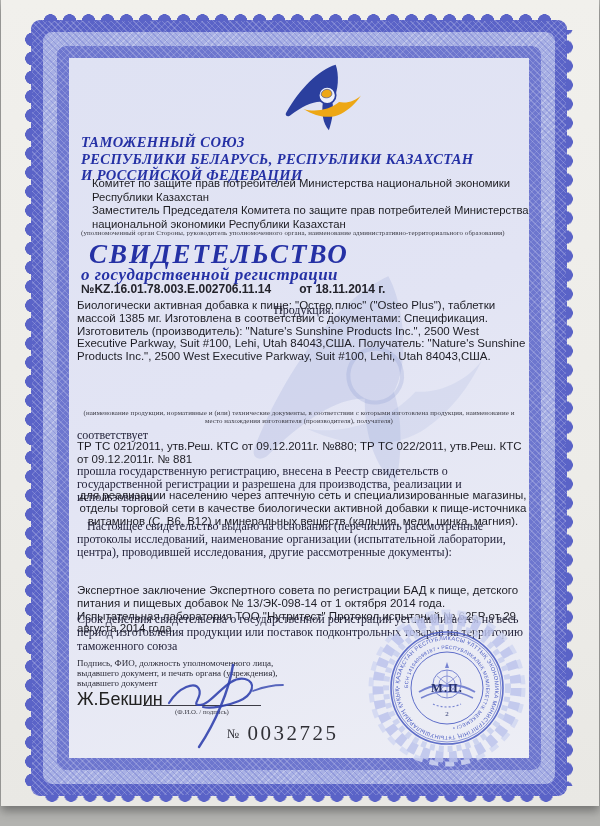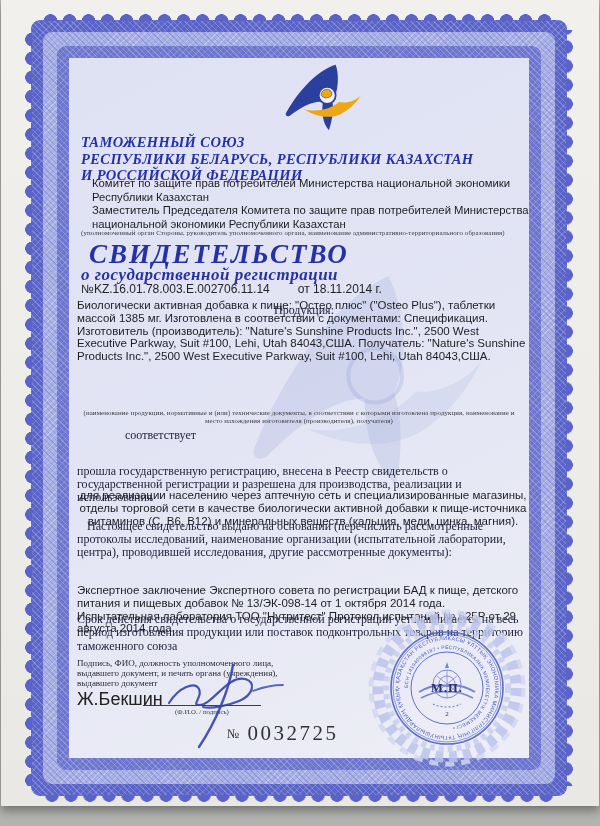--- a/index.html
+++ b/index.html
@@ -56,29 +56,29 @@
   .ctr{text-align:left;left:12px;width:100%;}
   .serif{font-family:"Liberation Serif","DejaVu Serif",serif;}
   .blue-title{color:#2531a5;font-family:"Liberation Serif","DejaVu Serif",serif;font-weight:bold;font-style:italic;}
   .union-title{top:76px;font-size:14.5px;line-height:16.5px;letter-spacing:.4px;}
   .committee{top:119px;font-size:11.3px;line-height:13.5px;color:#1d1d22;padding-left:11px;}
   .committee .w{max-width:470px;margin:0 auto;}
   .fineprint{font-size:6.9px;color:#3a3a44;letter-spacing:.1px;}
   .issuer-note{top:171px;}
   .main-title{top:181px;font-size:27px;letter-spacing:2px;padding-left:8px;}
   .sub-title{top:207px;font-size:17px;letter-spacing:.5px;}
-  .number-row{top:224px;font-size:12px;color:#23232b;}
+  .number-row{top:224px;font-size:12px;color:#23232b;font-weight:bold;}
   .number-row .gap{display:inline-block;width:28px;}
   .body-sans{left:8px;width:452px;font-size:11.5px;line-height:12.8px;color:#1d1d24;}
   .body-serif{left:8px;width:454px;font-size:12px;line-height:12.8px;color:#23233a;
     font-family:"Liberation Serif","DejaVu Serif",serif;}
   .product-label{top:246px;text-align:center;}
   .product-text{top:241px;}
   .product-note{top:351px;left:5px;width:450px;text-align:center;line-height:8px;}
-  .conforms{top:371px;margin-left:48px;}
+  .conforms{top:371px;}
   .regulations{top:382px;}
   .registration{top:407px;}
   .usage{top:431px;text-align:center;}
   .basis{top:462px;text-indent:10px;}
   .expert{top:496px;margin-top:30px;}
   .validity{top:539px;line-height:13.4px;margin-top:16px;}
   .sign-note{top:601px;left:8px;width:240px;font-size:9px;line-height:9.8px;color:#2c2c38;}
   .signer{top:631px;left:8px;font-size:18px;color:#222;}
   .sign-line{top:647px;left:74px;width:118px;border-top:1px solid #3c3c46;height:0;}
   .sign-caption{top:650px;left:74px;width:118px;text-align:center;font-size:6.8px;color:#3a3a44;}
@@ -134,20 +134,21 @@
       <div class="abs ctr blue-title sub-title">о государственной регистрации</div>
 
       <div class="abs ctr number-row">
         <span>№</span><span>KZ.16.01.78.003.Е.002706.11.14</span><span class="gap"></span><span>от 18.11.2014 г.</span>
       </div>
 
       <div class="abs body-serif product-label">Продукция:</div>
       <div class="abs body-sans product-text">Биологически активная добавка к пище: "Остео плюс" ("Osteo Plus"), таблетки массой 1385 мг. Изготовлена в соответствии с документами: Спецификация. Изготовитель (производитель): "Nature's Sunshine Products Inc.", 2500 West Executive Parkway, Suit #100, Lehi, Utah 84043,США.  Получатель: "Nature's Sunshine Products Inc.", 2500 West Executive Parkway, Suit #100, Lehi, Utah 84043,США.</div>
       <div class="abs serif fineprint product-note">(наименование продукции, нормативные и (или) технические документы, в соответствии с которыми изготовлена продукция, наименование и место нахождения изготовителя (производителя), получателя)</div>
       <div class="abs body-serif conforms">соответствует</div>
+      <div class="abs body-sans regulations">ТР ТС 021/2011, утв.Реш. КТС от 09.12.2011г. №880; ТР ТС 022/2011, утв.Реш. КТС от 09.12.2011г. № 881</div>
       <div class="abs body-serif registration">прошла государственную регистрацию, внесена в Реестр свидетельств о государственной регистрации и разрешена для производства, реализации и использования</div>
       <div class="abs body-sans usage">для реализации населению через аптечную сеть и специализированные магазины, отделы торговой сети в качестве биологически активной добавки к пище-источника витаминов (С, В6, В12) и минеральных веществ (кальция, меди, цинка, магния).</div>
       <div class="abs body-serif basis">Настоящее свидетельство выдано на основании (перечислить рассмотренные протоколы исследований, наименование организации  (испытательной лаборатории, центра), проводившей исследования, другие рассмотренные документы):</div>
       <div class="abs body-sans expert">Экспертное заключение Экспертного совета по регистрации БАД к пище, детского питания и пищевых добавок № 13/ЭК-098-14 от 1 октября 2014 года. Испытательная лаборатория ТОО "Нутритест" Протокол испытаний № 625Р от 29 августа 2014 года.</div>
       <div class="abs body-serif validity">Срок действия свидетельства о государственной регистрации устанавливается на весь период изготовления продукции или поставок подконтрольных товаров на территорию таможенного союза</div>
 
       <div class="abs serif sign-note">
         <div>Подпись, ФИО,  должность уполномоченного лица,</div>
         <div>выдавшего документ, и печать органа (учреждения),</div>
         <div>выдавшего документ</div>

